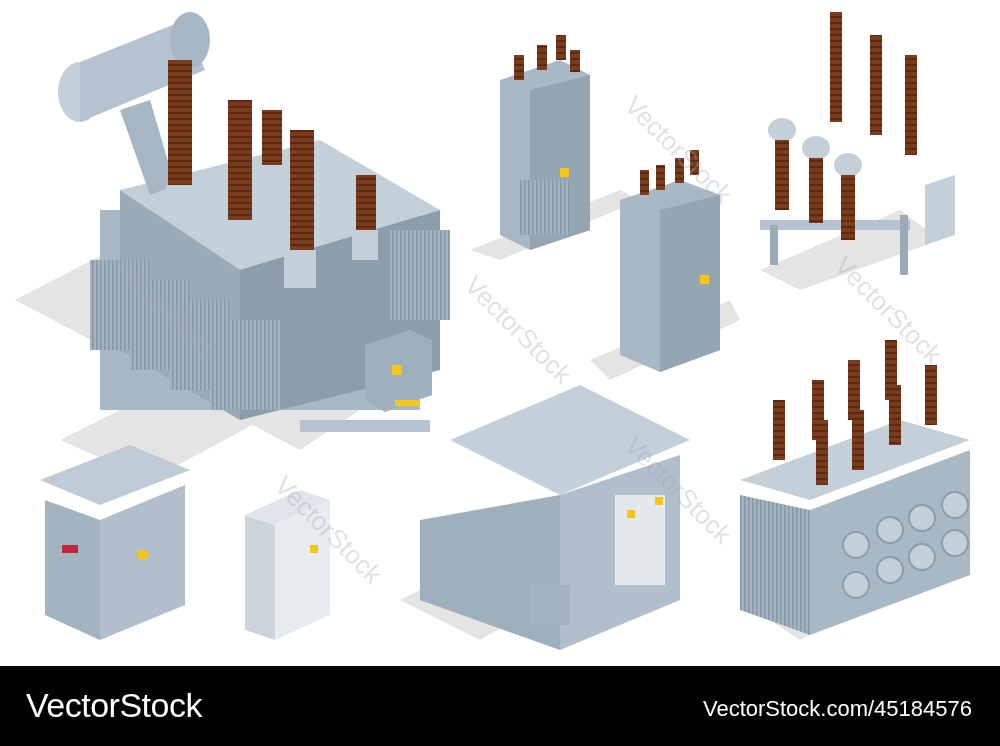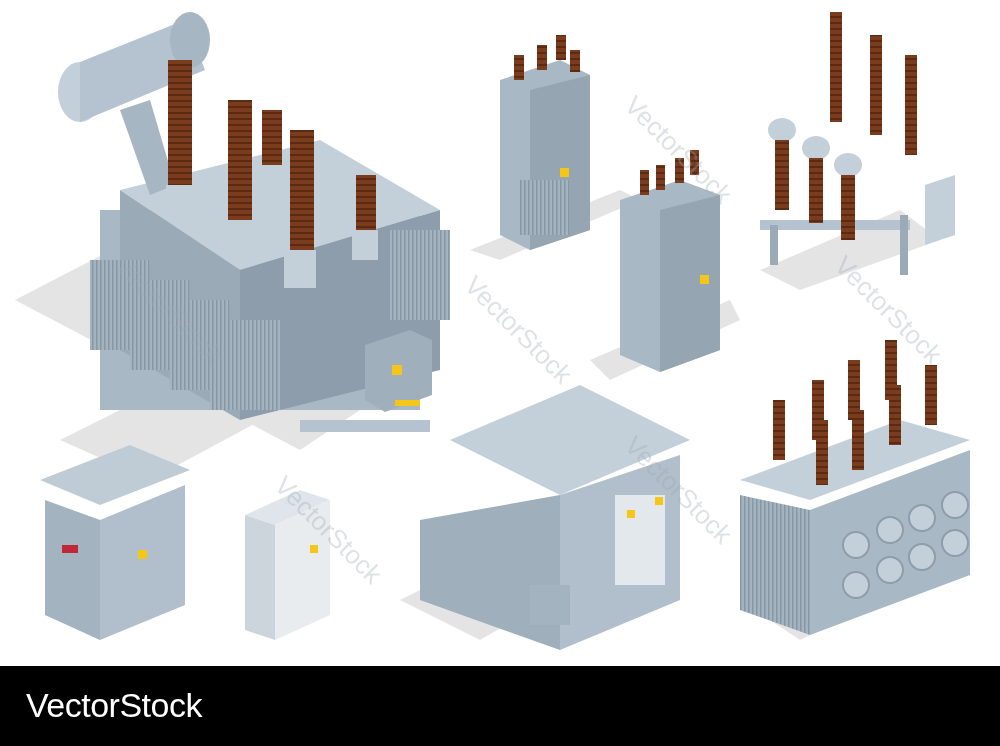--- a/index.html
+++ b/index.html
@@ -164,13 +164,14 @@
   <div class="wm" style="left:130px;top:250px;">VectorStock</div>
   <div class="wm" style="left:480px;top:270px;">VectorStock</div>
   <div class="wm" style="left:640px;top:90px;">VectorStock</div>
   <div class="wm" style="left:290px;top:470px;">VectorStock</div>
   <div class="wm" style="left:640px;top:430px;">VectorStock</div>
   <div class="wm" style="left:850px;top:250px;">VectorStock</div>
 </div>
 
 <div class="banner">
   <div class="brand">VectorStock</div>
+  <div class="ref">VectorStock.com/45184576</div>
 </div>
 
 </body></html>

